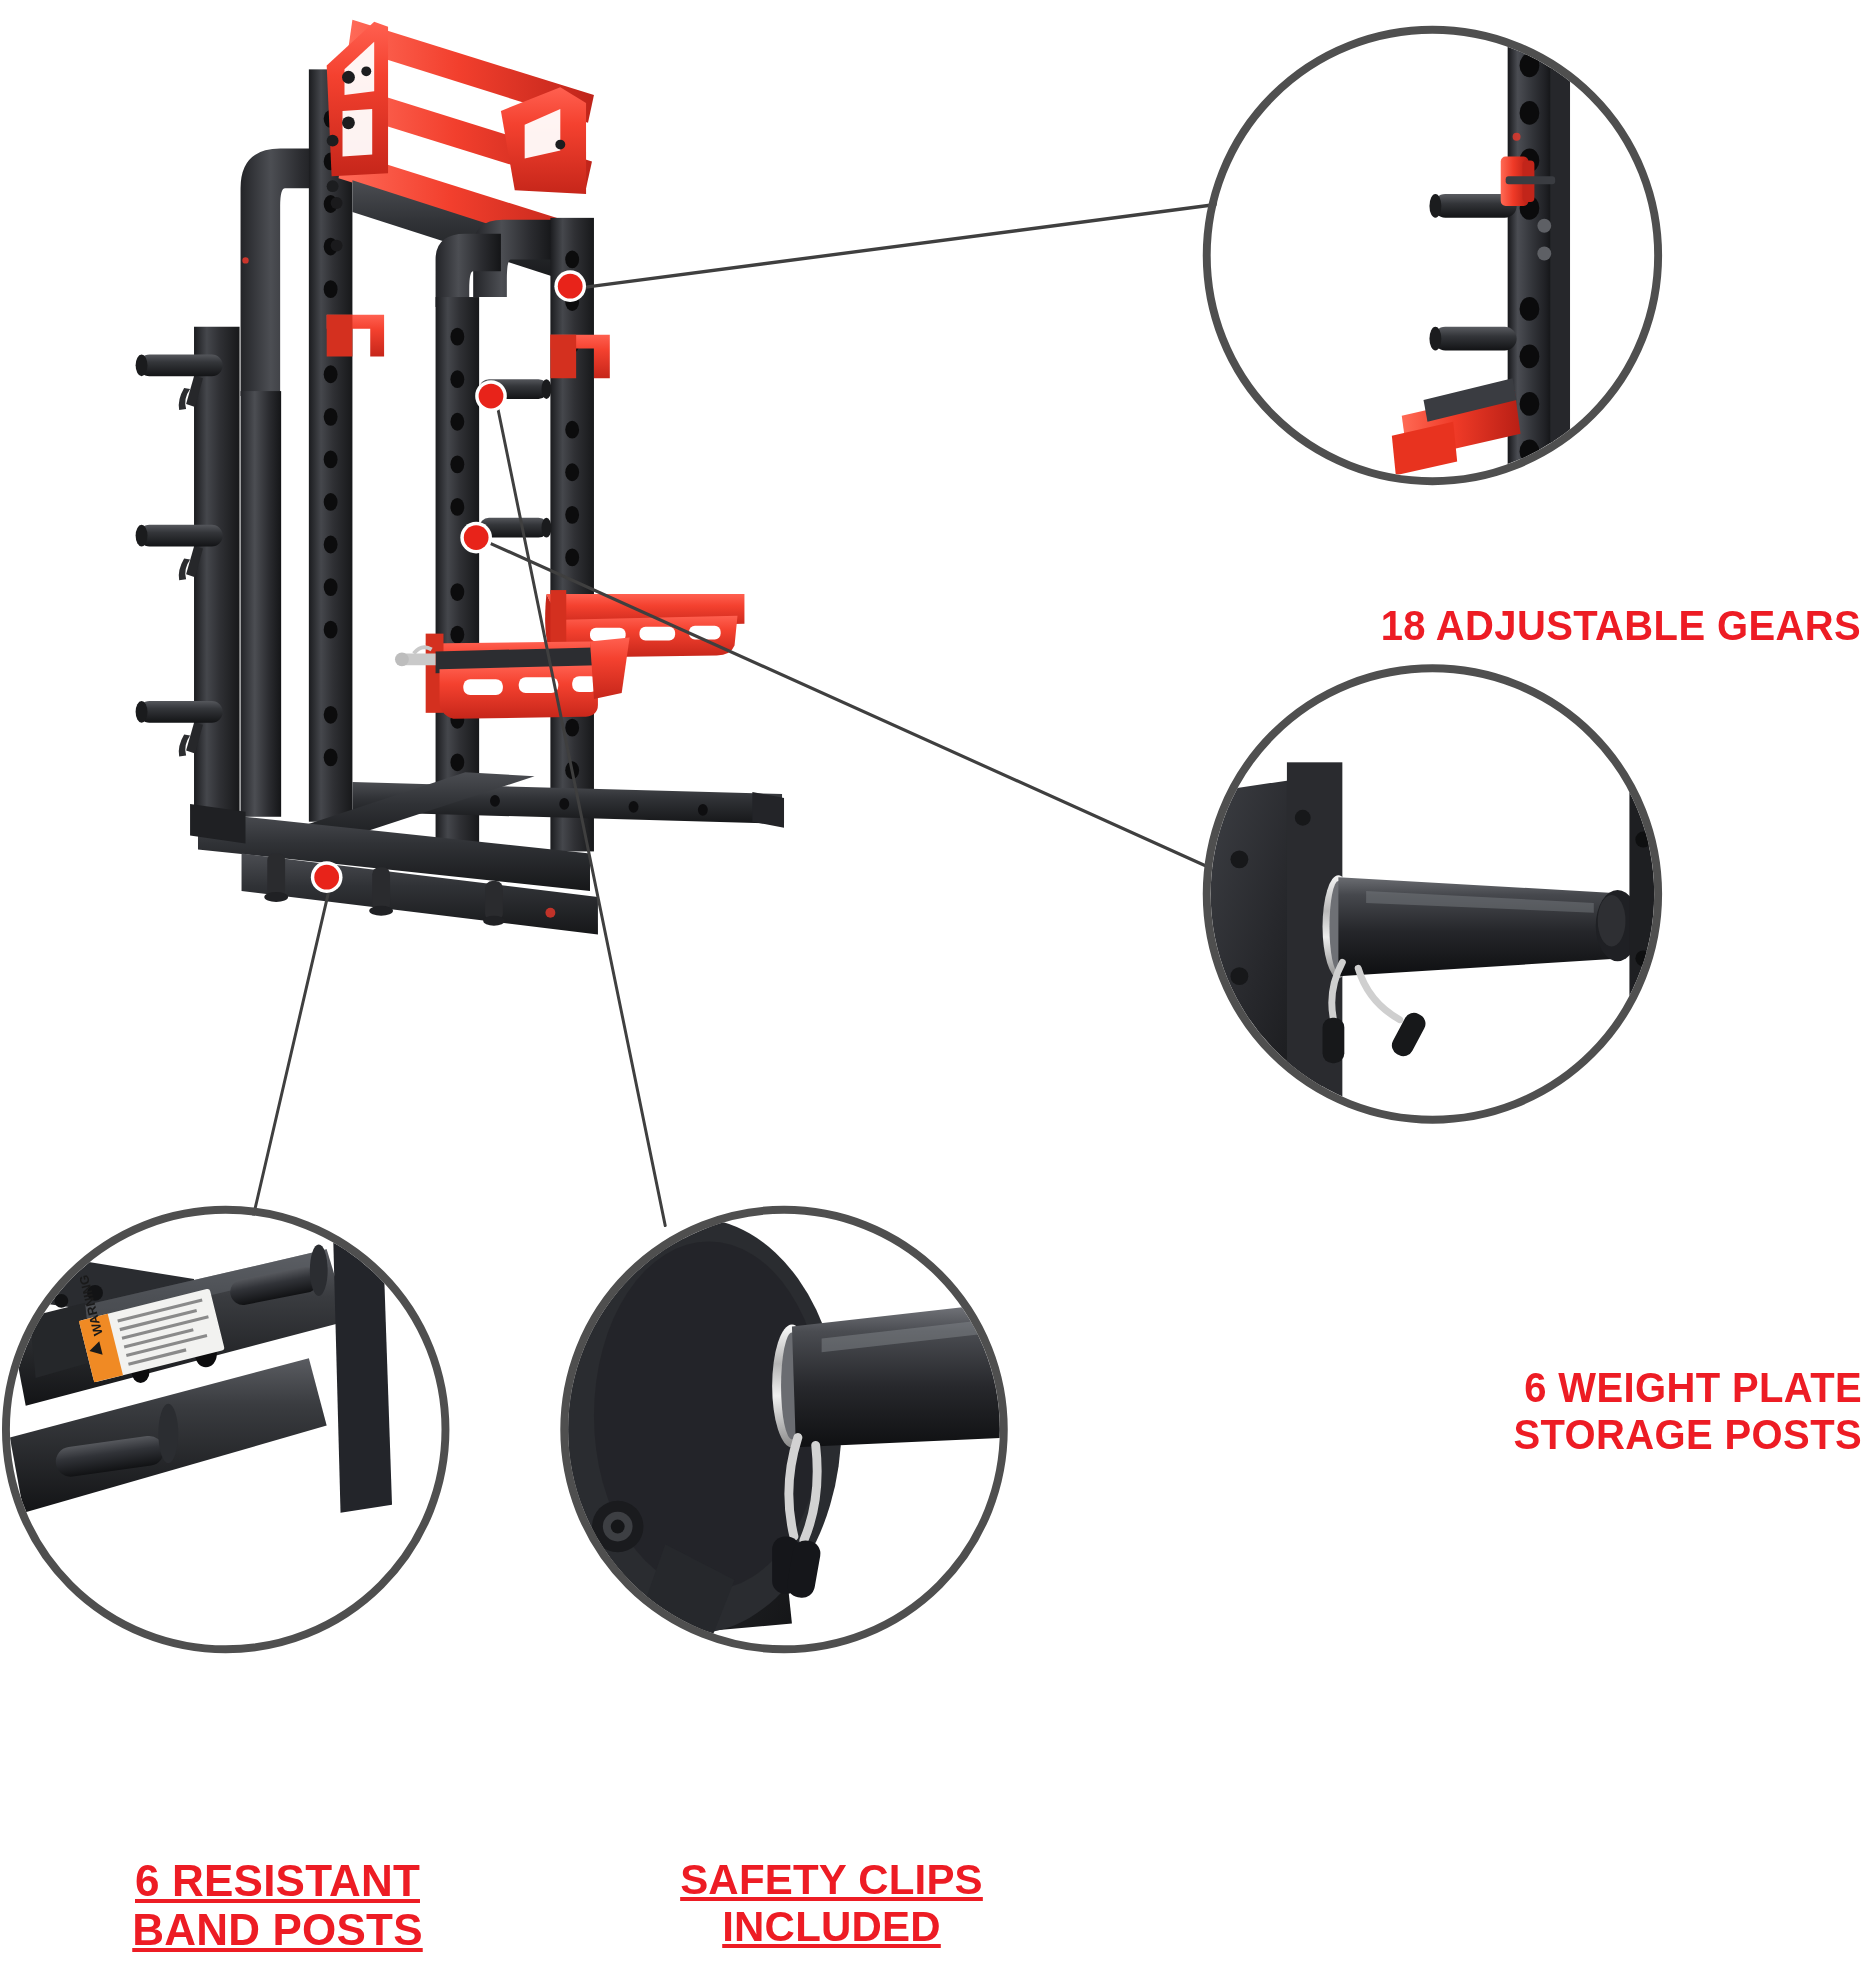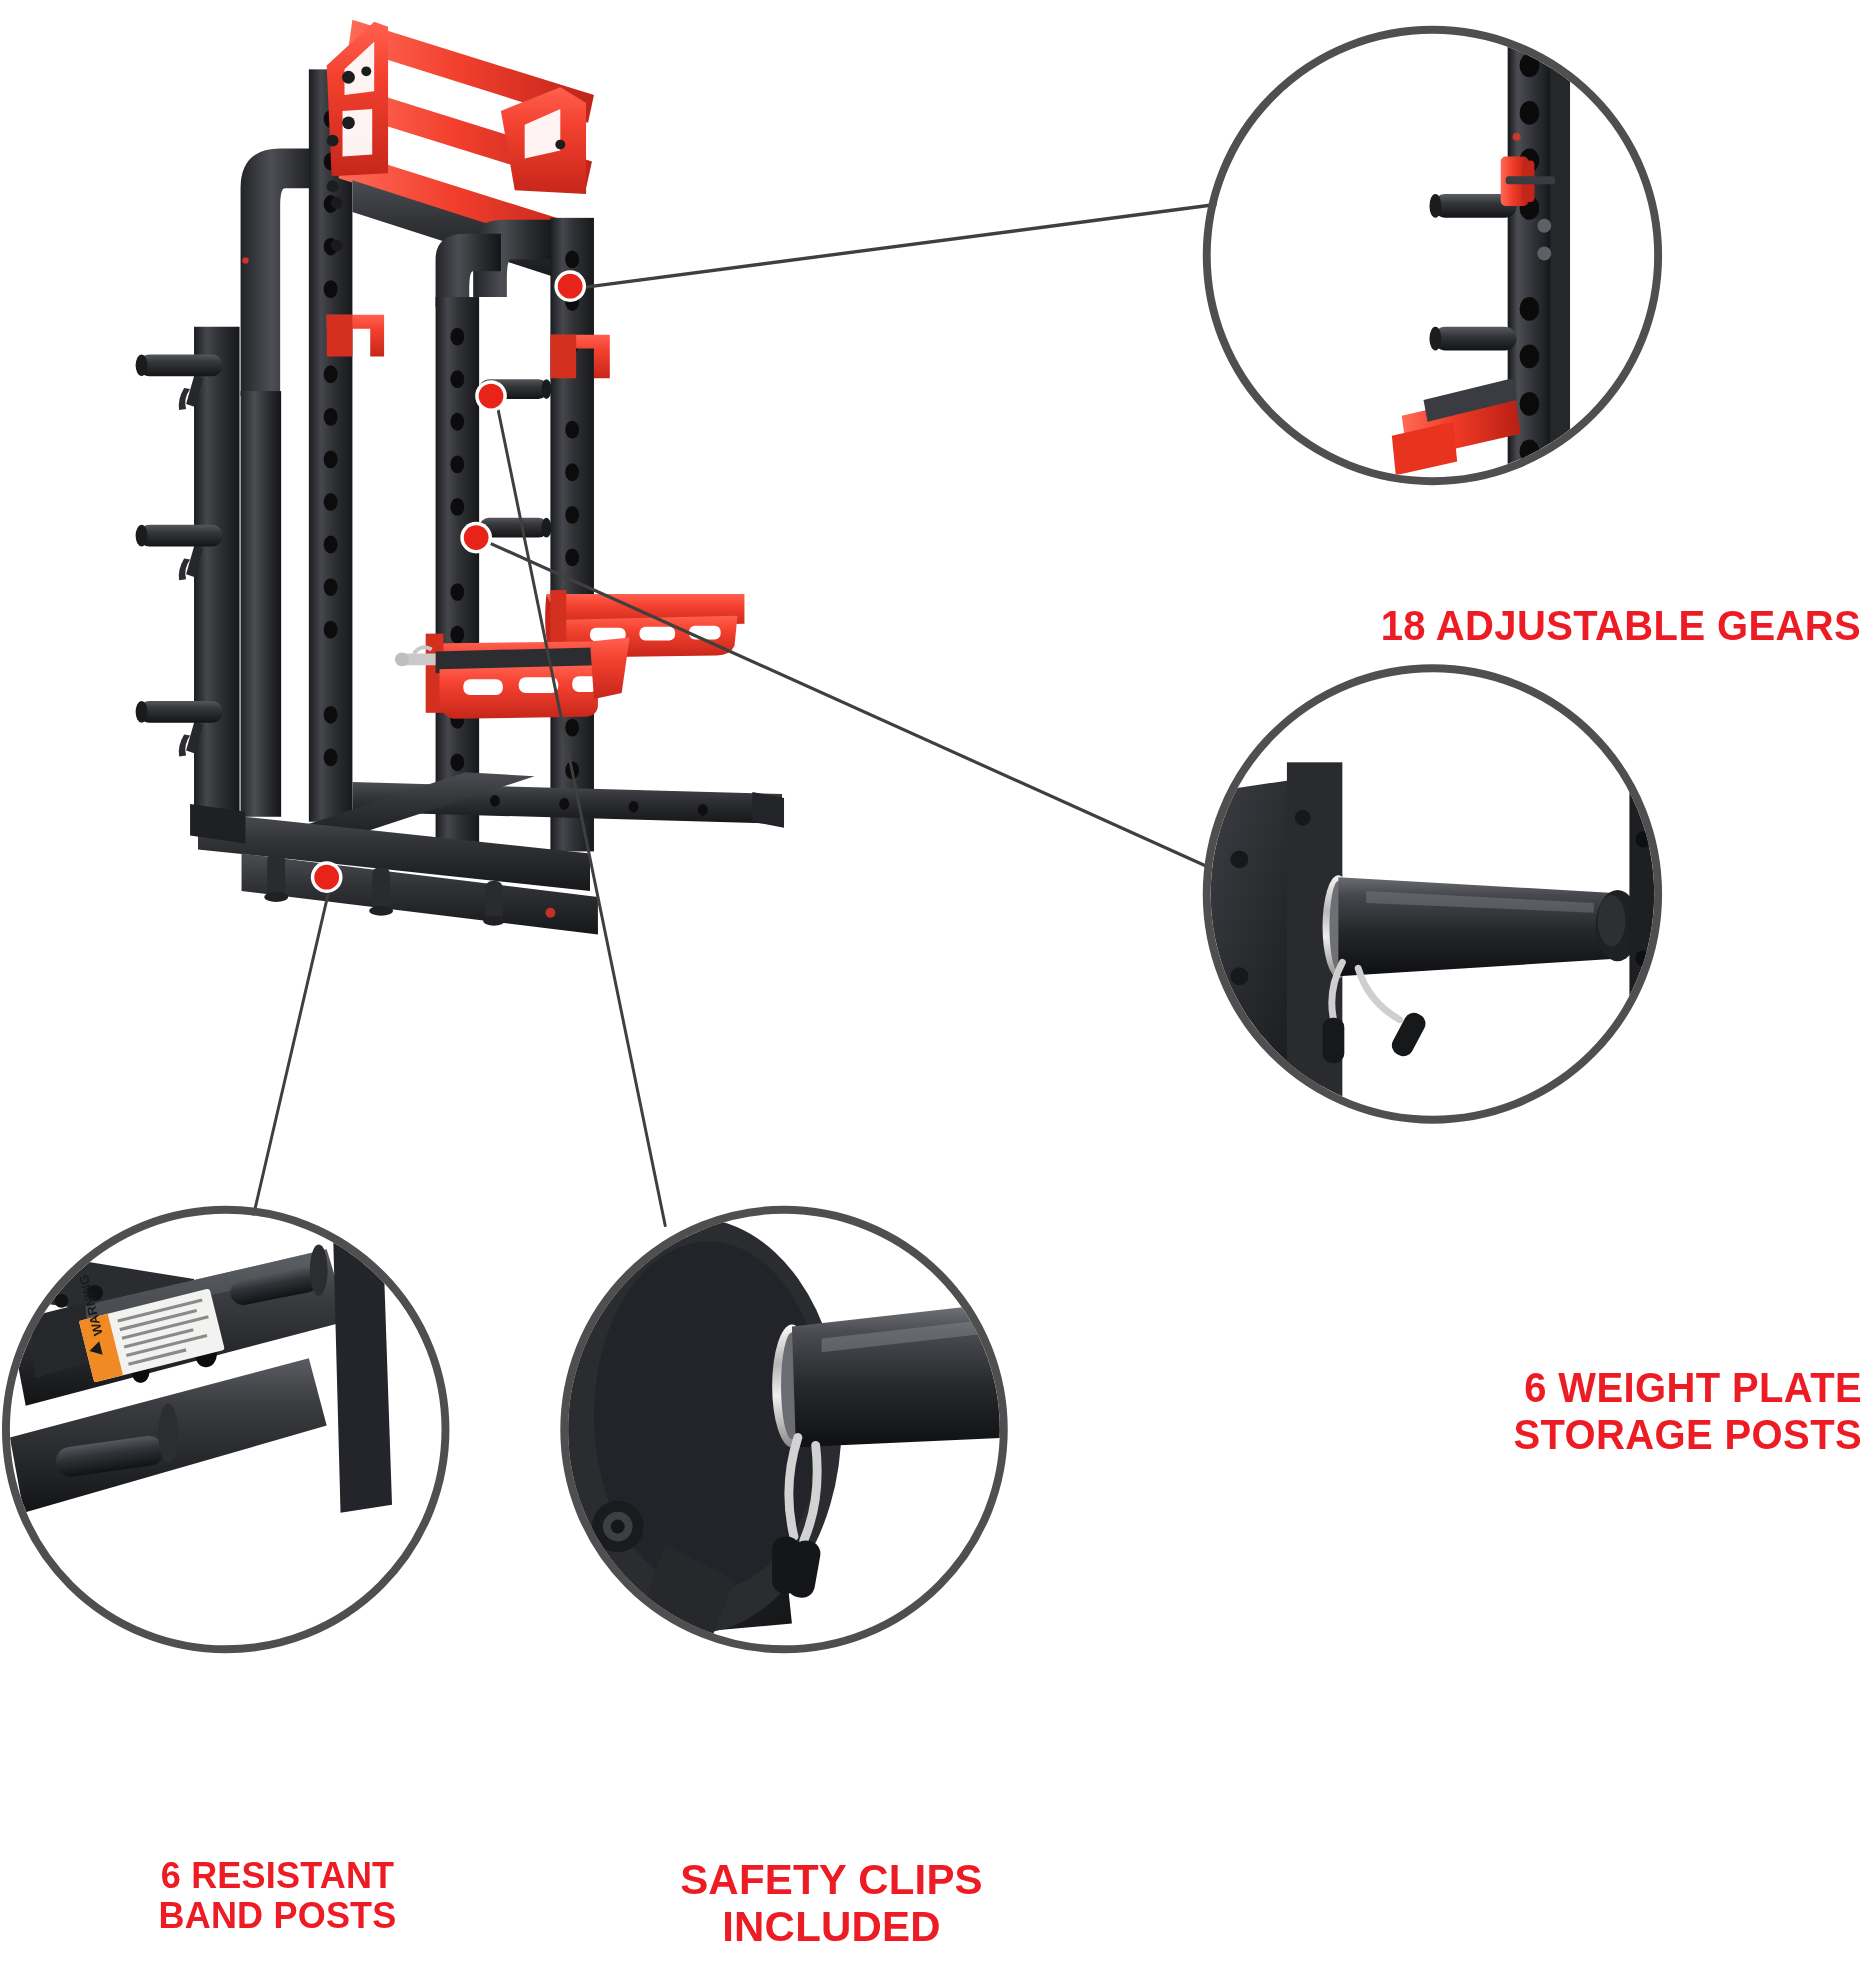--- a/index.html
+++ b/index.html
@@ -67,33 +67,35 @@
     transform-origin: right center;
     letter-spacing: 0.4px;
     line-height: 1.1;
   }
 
   #cap-bands {
     left: 10px;
     top: 1856px;
     width: 535px;
     text-align: center;
-    font-size: 36px;
+    font-size: 44px;
     line-height: 1.12;
     letter-spacing: 0.2px;
+    text-decoration: underline;
   }
 
   #cap-clips {
     left: 564px;
     top: 1856px;
     width: 535px;
     text-align: center;
     font-size: 42px;
     line-height: 1.12;
     letter-spacing: 0.2px;
+    text-decoration: underline;
   }
 
   
   svg.full {
     position: absolute;
     left: 0;
     top: 0;
     width: 1868px;
     height: 1980px;
     display: block;

